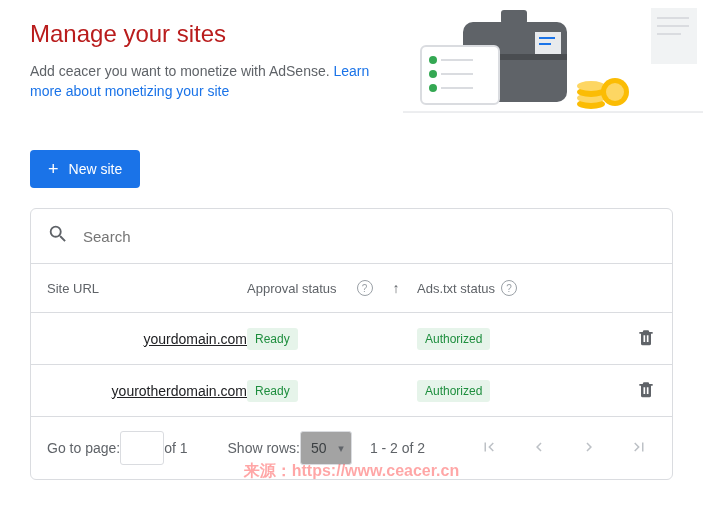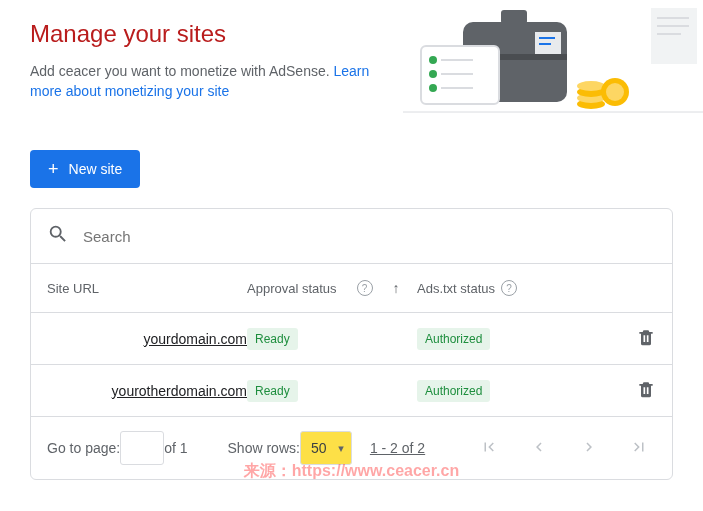--- a/index.html
+++ b/index.html
@@ -156,21 +156,21 @@
       font-size: 14px;
     }
     .rows-select {
       height: 34px;
       border: 1px solid #dadce0;
       border-radius: 3px;
       padding: 0 24px 0 10px;
       font-size: 14px;
       color: #3c4043;
       appearance: none;
-      background: #fde047;
+      background: #a3a3a3;
       position: relative;
     }
     .select-wrap {
       position: relative;
     }
     .select-wrap::after {
       content: '▾';
       position: absolute;
       right: 8px;
       top: 50%;
@@ -201,21 +201,21 @@
     .watermark {
       position: absolute;
       bottom: 8px;
       left: 50%;
       transform: translateX(-50%);
       color: rgba(255,0,0,0.35);
       font-size: 16px;
       font-weight: bold;
       pointer-events: none;
     }
-    .pag-range { margin-left: 18px; text-decoration: underline; }
+    .pag-range { margin-left: 18px; }
   </style>
 </head>
 <body>
 
 
 
 <div class="header-area">
   <h1 class="page-title">Manage your sites</h1>
   <p class="subtitle">
     <span>Add ceacer you want to monetize with AdSense. </span><a href="#" class="learn-more">Learn more about monetizing your site</a>

